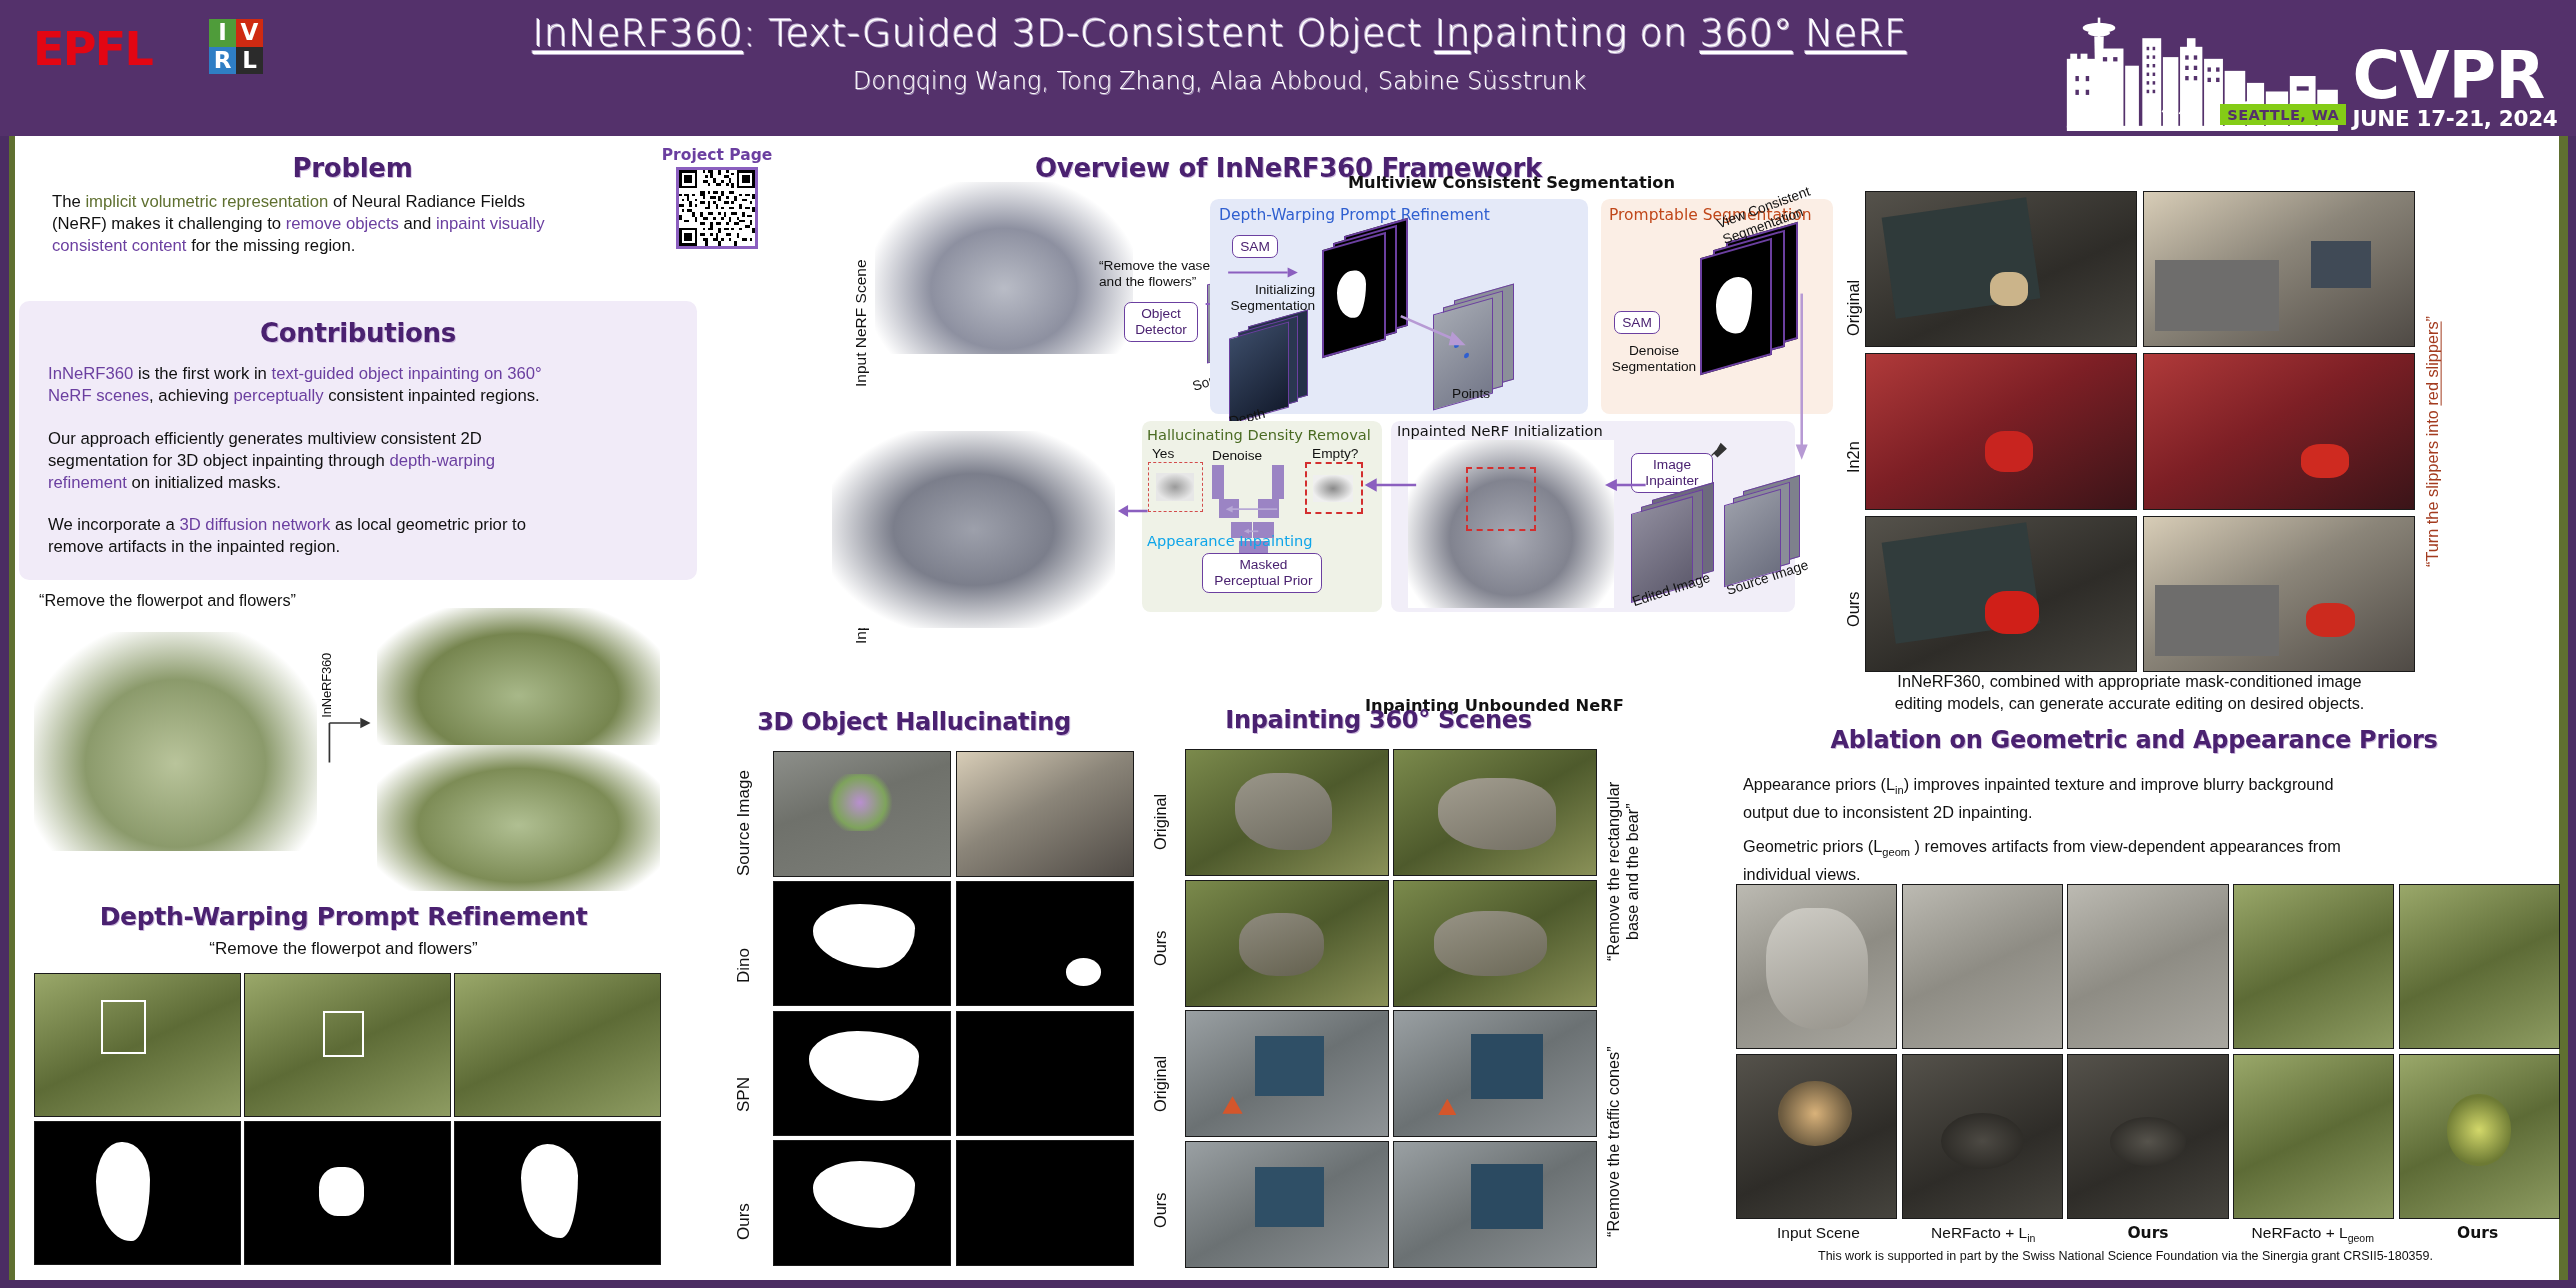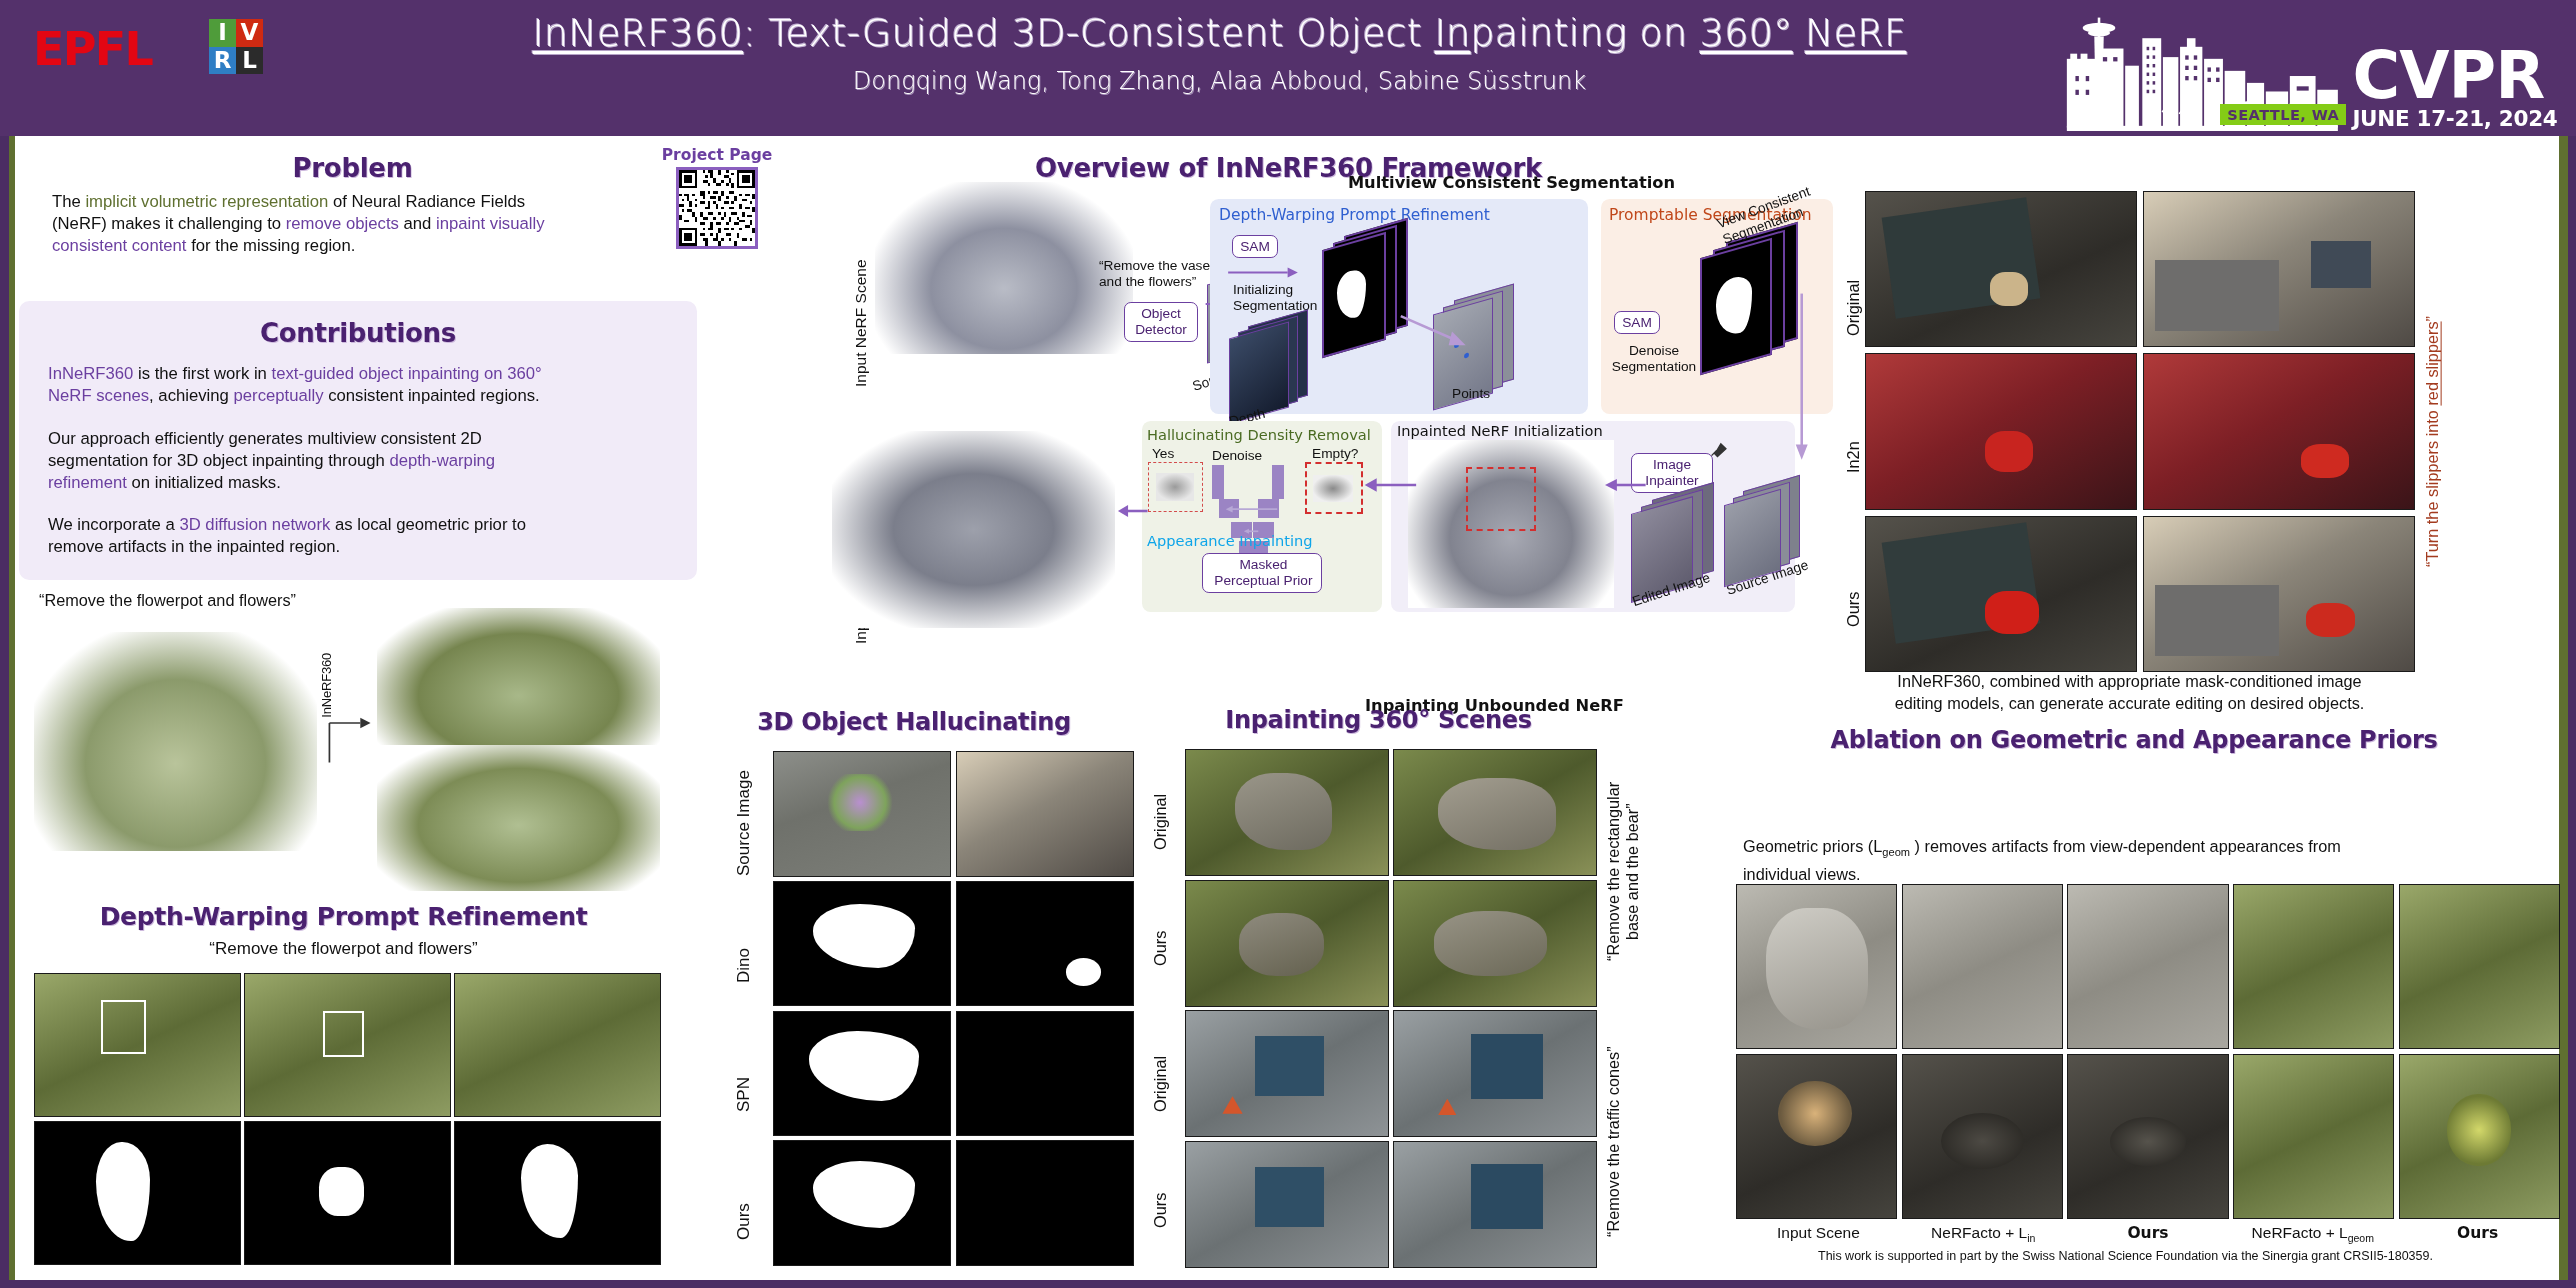--- a/index.html
+++ b/index.html
@@ -398,21 +398,21 @@
     <div class="fw-cap" style="left:447px;top:-8.6px;width:447px;text-align:center;">Multiview Consistent Segmentation</div>
 
     <div class="sub-card" style="left:369px;top:17px;width:378px;height:215px;background:#e4e9f8;"></div>
     <div class="sub-title" style="left:378px;top:24px;width:361px;color:#2f5fd0;">Depth-Warping Prompt Refinement</div>
 
     <div class="pillbox" style="left:391px;top:53px;width:46px;">SAM</div>
     <svg style="position:absolute;left:385px;top:82px;width:74px;height:17px;" viewBox="0 0 86 20">
       <path d="M2 10 L72 10" stroke="#8b5fbf" stroke-width="2.5" fill="none"></path>
         <polygon points="72,4 84,10 72,16" fill="#8b5fbf"></polygon>
     </svg>
-    <div class="smalltxt" style="left:380px;top:100px;width:94px;text-align:left;margin-left:12px;">
+    <div class="smalltxt" style="left:380px;top:100px;width:94px;text-align:right;">
       <span>Initializing</span><br>
       <span>Segmentation</span>
     </div>
 
     <div class="imgstack" style="left:481px;top:45px;width:94px;height:129px;">
       <div style="position:absolute;left:22px;top:0;width:64px;height:108px;background:#000;border:2.1px solid #6b3fa0;transform:skewY(-16deg);"></div>
       <div style="position:absolute;left:11px;top:6.9px;width:64px;height:108px;background:#000;border:2.1px solid #6b3fa0;transform:skewY(-16deg);"></div>
       <div style="position:absolute;left:0;top:13.7px;width:64px;height:108px;background:#000;border:2.1px solid #6b3fa0;transform:skewY(-16deg);overflow:hidden;">
         <i style="position:absolute;left:22%;top:26%;width:48%;height:46%;background:#fff;border-radius:46% 54% 32% 68%/38% 36% 64% 62%;"></i>
       </div>
@@ -642,20 +642,24 @@
       <i style="position:absolute;left:60%;top:56%;width:18%;height:22%;background:#cc2a1e;border-radius:40%;"></i>
     </div>
   </div>
   <div id="ext-quote"><span>“Turn the slippers into </span><span style="text-decoration: underline;">red slippers</span><span>”</span></div>
   <div id="ext-cap">
     <span>InNeRF360, combined with appropriate mask-conditioned image</span><br>
     <span>editing models, can generate accurate editing on desired objects.</span>
   </div>
 
   <h2 class="sec" id="abl-h">Ablation on Geometric and Appearance Priors</h2>
+  <div class="abl-p" style="top:773px;">
+    <span>Appearance priors (L</span><sub>in</sub><span>) improves inpainted texture and improve blurry background</span><br>
+    <span>output due to inconsistent 2D inpainting.</span>
+  </div>
   <div class="abl-p" style="top:835px;">
     <span>Geometric priors (L</span><sub>geom</sub><span> ) removes artifacts from view-dependent appearances from</span><br>
     <span>individual views.</span>
   </div>
   <div id="abl-grid">
     <div class="ph stone">
         <i style="position:absolute;left:18%;top:14%;width:64%;height:74%;background:linear-gradient(160deg,#cfcdc6,#97948c);border-radius:40% 44% 36% 48%;"></i>
       </div>
     <div class="ph stone"></div>
     <div class="ph stone"></div>

